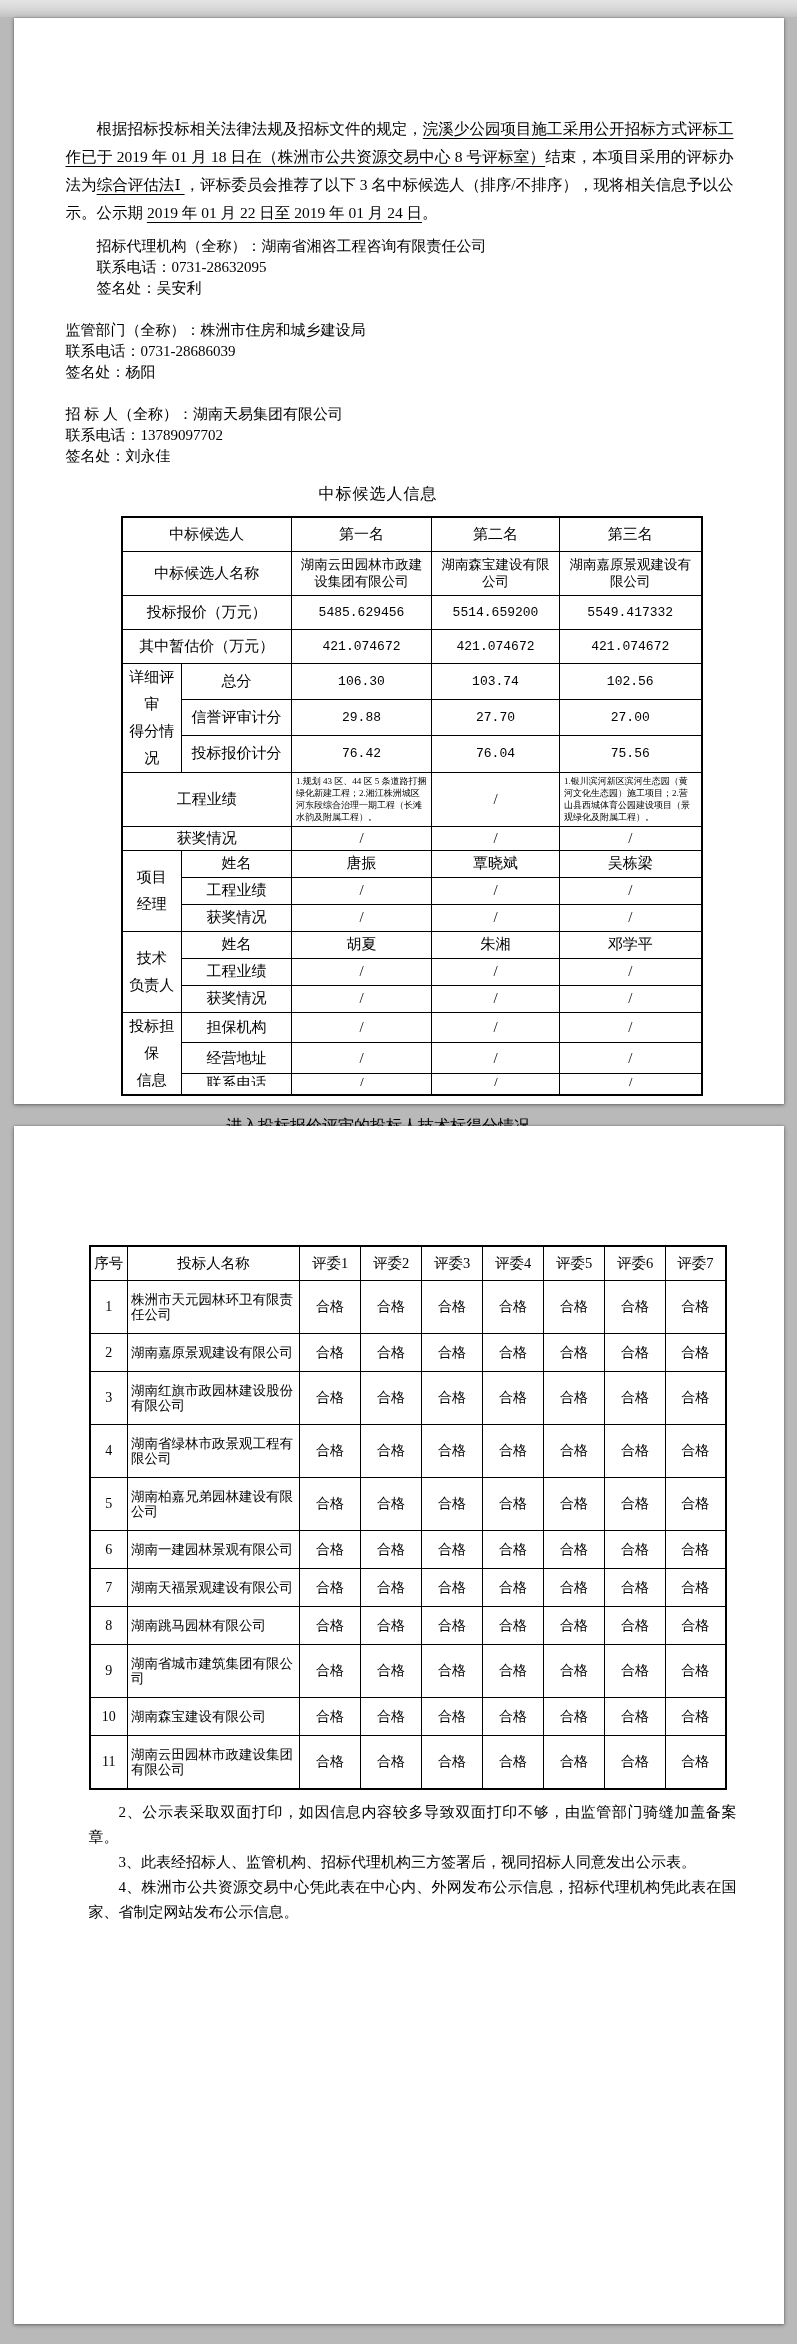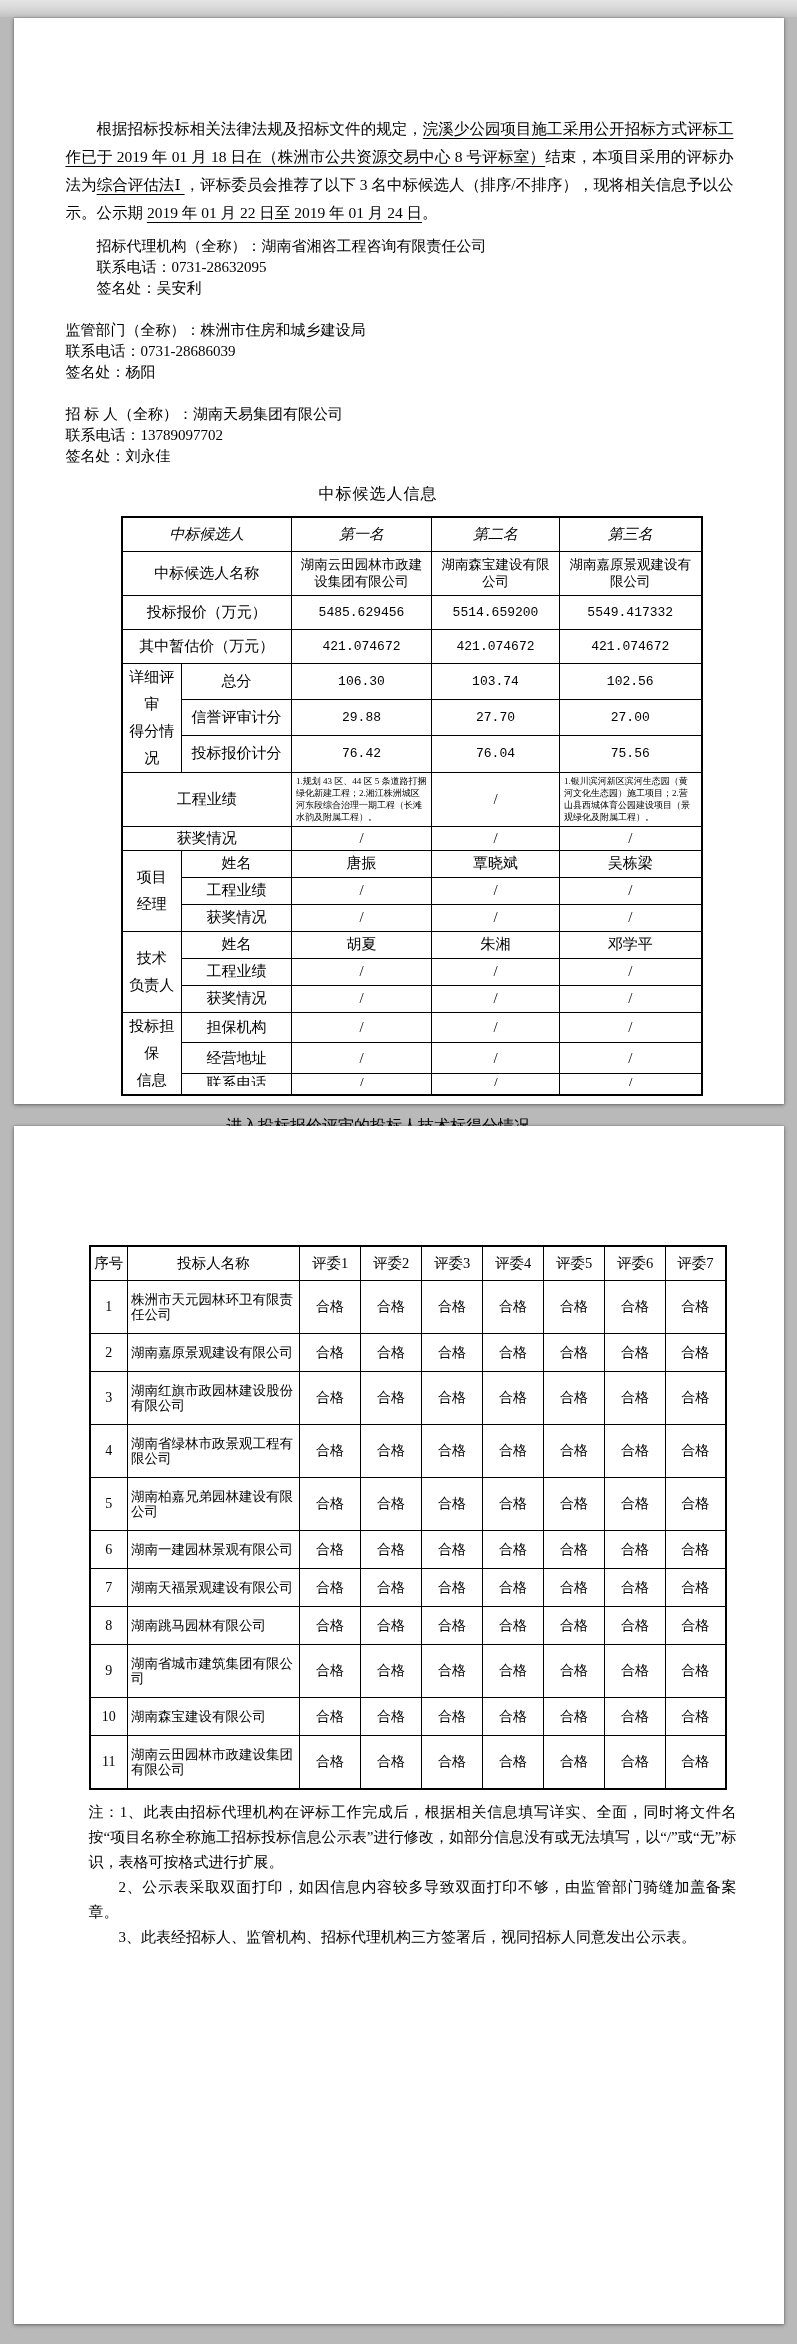--- a/index.html
+++ b/index.html
@@ -25,21 +25,21 @@
   .contact-block { margin-top:21px; font-size:15px; line-height:21px; }
   .contact-block.first { margin-top:9px;margin-left:31px; }
 
   .section-title { margin-top:17px; text-align:center; font-size:16px; letter-spacing:1px; }
 
   table { border-collapse:collapse; table-layout:fixed; }
   td, th { border:1px solid #000; text-align:center; vertical-align:middle; font-weight:normal; }
 
   .t1 { margin:11px 0 0 55px; width:580px; border:2px solid #000; font-size:15px; }
   .t1 tr { height:27px; }
-  .t1 tr:nth-child(1) { height:34px;font-style:italic; }
+  .t1 tr:nth-child(1) { height:34px; }
   .t1 tr:nth-child(2) { height:44px; }
   .t1 tr:nth-child(3), .t1 tr:nth-child(4) { height:34px; }
   .t1 tr:nth-child(5), .t1 tr:nth-child(6), .t1 tr:nth-child(7) { height:34px; }
   .t1 tr:nth-child(8) { height:54px; }
   .t1 tr:nth-child(9) { height:24px; }
   .t1 tr:nth-child(18) { height:18px; }
   .t1 .grp { white-space:pre-line; line-height:27px; }
   .t1 .name { font-size:13.5px; line-height:17px; padding:0 8px; }
   .t1 .num { font-size:13px; font-family:Liberation Mono, monospace; }
   .t1 .small { font-size:9px; line-height:12px; text-align:left; padding:2px 4px; }
@@ -372,17 +372,17 @@
           <td class="ok">合格</td>
           <td class="ok">合格</td>
           <td class="ok">合格</td>
           <td class="ok">合格</td>
           <td class="ok">合格</td>
         </tr>
       </tbody>
   </table>
 
   <div class="notes">
-    <p>注：1、此表由招标代理机构在评标工作完成后，根据相关信息填写详实、全面，同时将文件名按“项目名称全称施工招标投标信息公示表”进行修改，如部分信息没有或无法填写，以“/”或“无”标识，表格可按格式进行扩展。</p>
     <p class="ind">2、公示表采取双面打印，如因信息内容较多导致双面打印不够，由监管部门骑缝加盖备案章。</p>
     <p class="ind">3、此表经招标人、监管机构、招标代理机构三方签署后，视同招标人同意发出公示表。</p>
+    <p class="ind">4、株洲市公共资源交易中心凭此表在中心内、外网发布公示信息，招标代理机构凭此表在国家、省制定网站发布公示信息。</p>
   </div>
 </div>
 
 </body></html>

